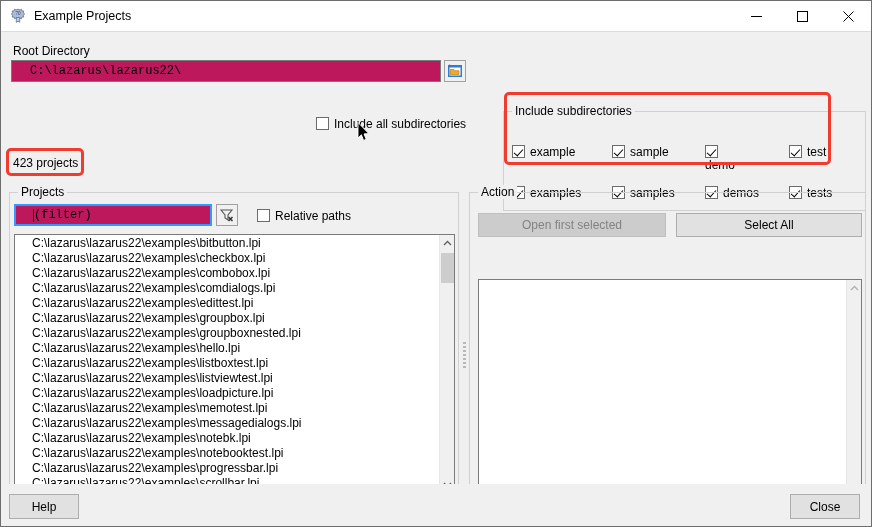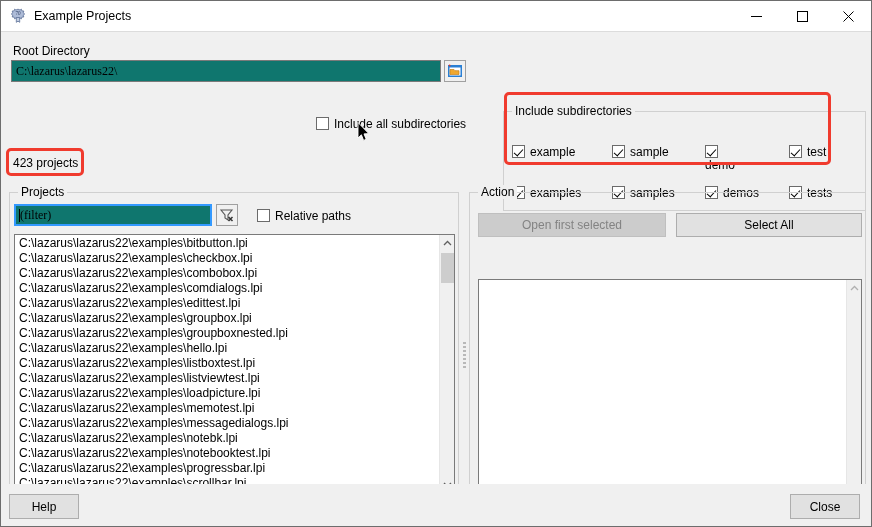--- a/index.html
+++ b/index.html
@@ -64,26 +64,26 @@
     background: #f0f0f0;
   }
 
   
   .abs { position: absolute; }
 
   .lbl { font-size: 12px; color: #000; white-space: nowrap; }
 
   
   .tinput {
-    background: #0f766e;
+    background: #be185d;
     border: 1px solid #7a7a7a;
-    font-family: Liberation Serif, serif;
+    font-family: Liberation Mono, monospace;
     font-size: 12px;
     color: #000;
-    padding: 1px 4px;
+    padding: 1px 18px;
     display: flex;
     align-items: center;
     white-space: nowrap;
     overflow: hidden;
   }
   .tinput.focused {
     border: 1px solid #3399ff;
     outline: 1px solid #3399ff;
     outline-offset: -2px;
   }
@@ -166,21 +166,21 @@
   .lb-items {
     position: absolute;
     left: 0; top: 0; right: 15px; bottom: 16px;
     overflow: hidden;
     padding-top: 1px;
   }
   .lb-item {
     height: 15px;
     line-height: 15px;
     font-size: 12px;
-    padding-left: 4px;
+    padding-left: 17px;
     color: #000;
     white-space: nowrap;
   }
 
   
   .vsb {
     position: absolute;
     top: 0; right: 0; bottom: 16px;
     width: 15px;
     background: #f0f0f0;

